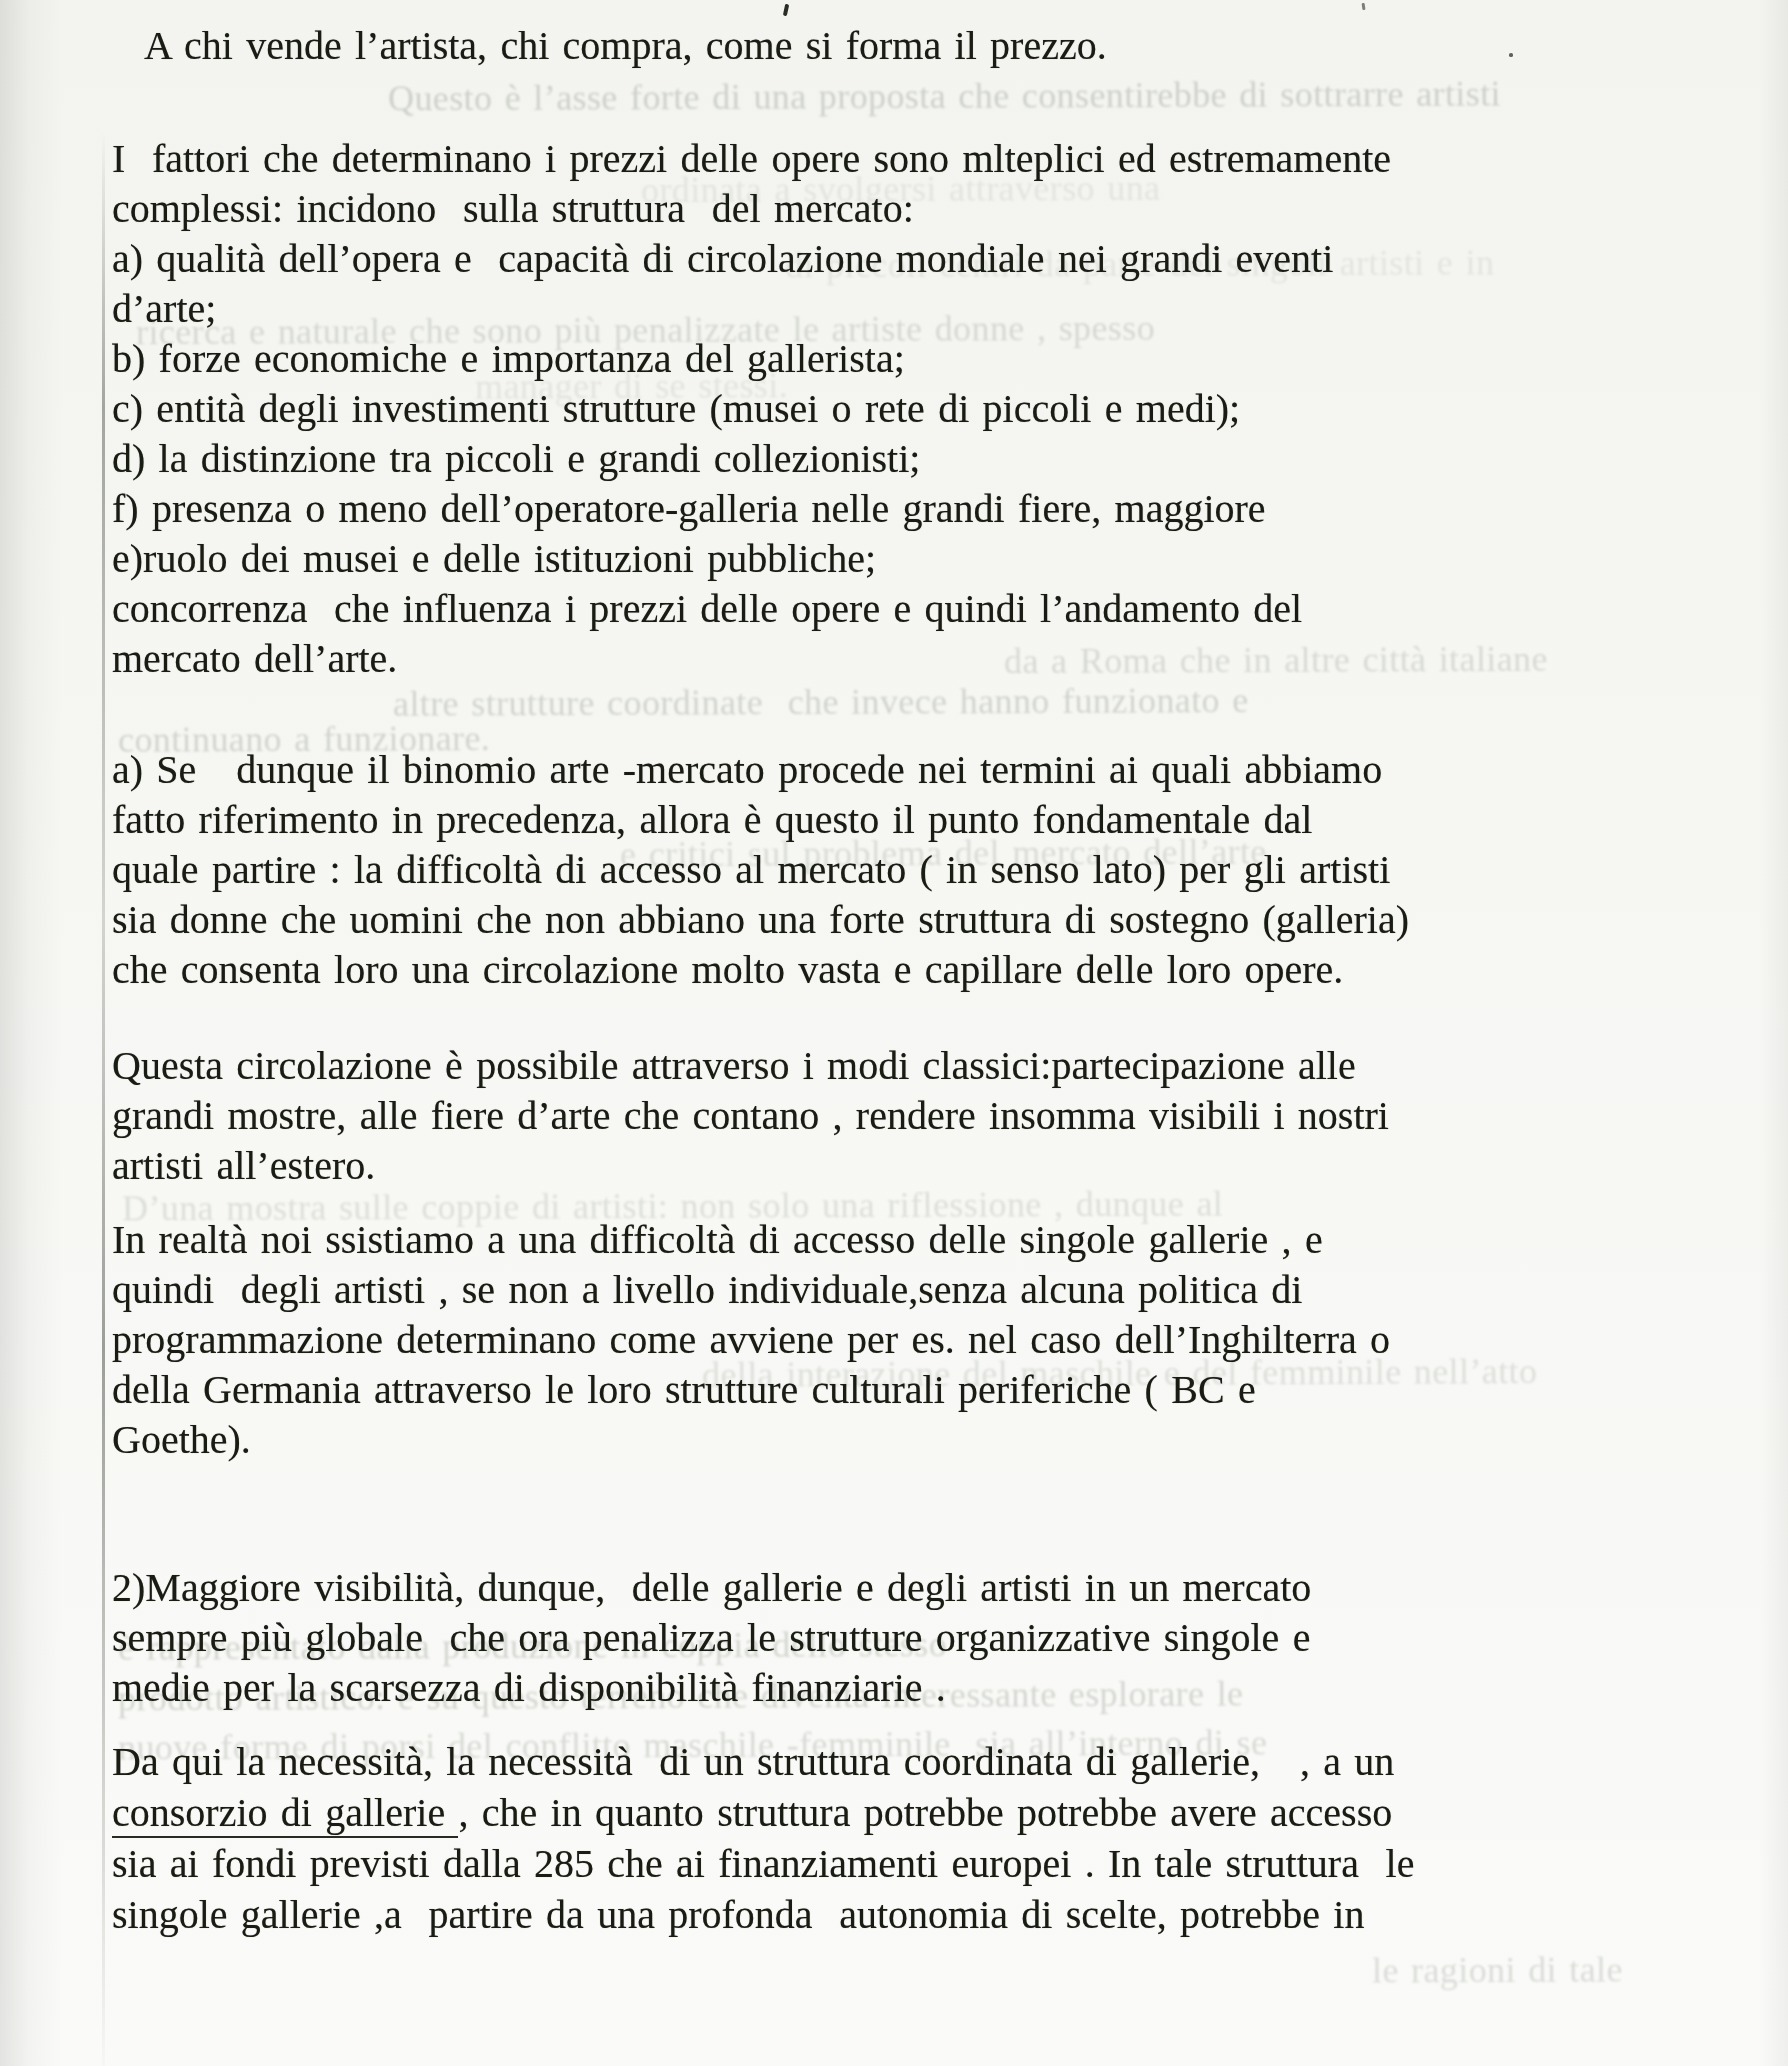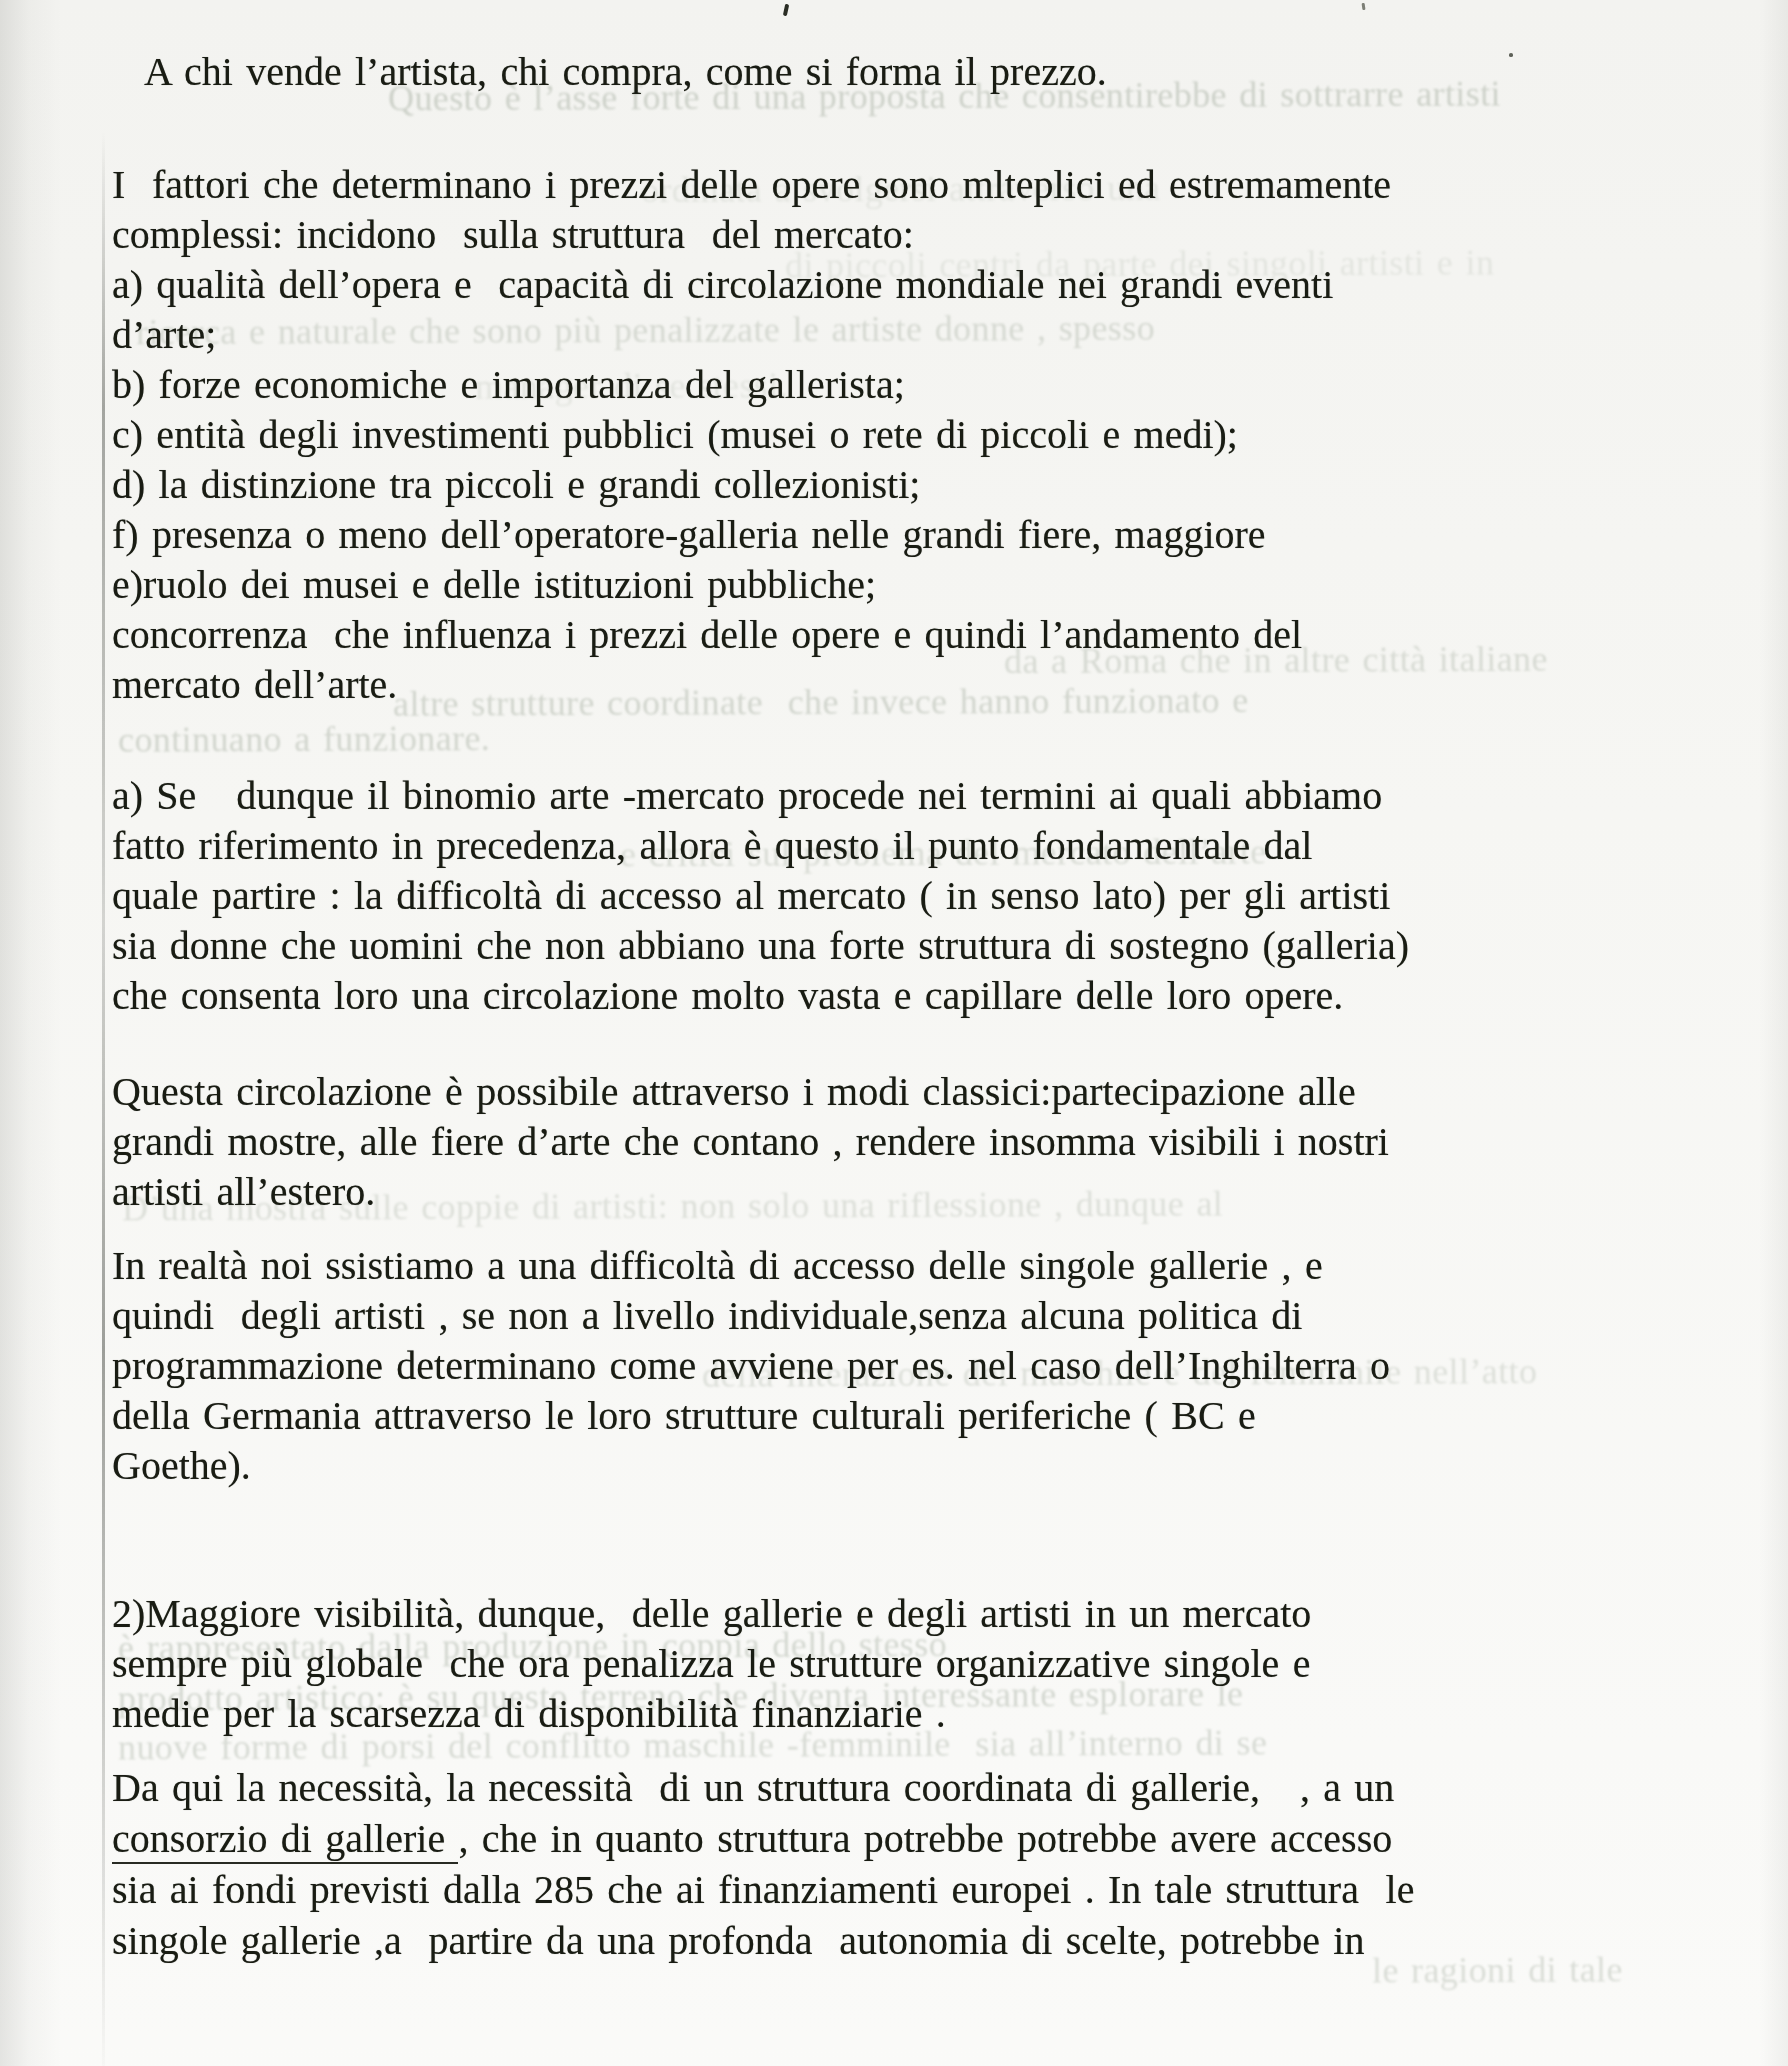--- a/index.html
+++ b/index.html
@@ -58,21 +58,21 @@
   .s3{left:1362px;top:3.3px;width:2.9px;height:6.6px;background:#4a4d41;border-radius:1.2px;transform:rotate(-8deg);opacity:.7;}
   
   .content{
     position:absolute;left:112px;top:16.5px;width:1620px;
     color:#191c13;
     font-size:40px;line-height:50px;
     word-spacing:3.3px;
     text-shadow:0 0 0.8px rgba(20,24,16,.45);
   }
   .line{white-space:pre;}
-  .title-line{padding-left:32px;line-height:58px;margin-top:26px;}
+  .title-line{padding-left:32px;line-height:58px;}
   .p-intro{margin-top:59px;}
   .p-list{margin-top:0;}
   .p-heading{margin-top:111px;}
   .p-a{margin-top:61px;}
   .p-b{margin-top:46px;}
   .p-c{margin-top:24px;}
   .p-d{margin-top:98px;}
   .p-e{margin-top:23px;line-height:51px;}
   .u{border-bottom:2.9px solid rgba(22,25,16,.92);padding-bottom:1.7px;}
 </style>
@@ -110,21 +110,21 @@
 
     <div class="para p-intro">
       <div class="line">I  fattori che determinano i prezzi delle opere sono mlteplici ed estremamente</div>
       <div class="line">complessi: incidono  sulla struttura  del mercato:</div>
     </div>
 
     <div class="para p-list">
       <div class="line">a) qualità dell’opera e  capacità di circolazione mondiale nei grandi eventi</div>
       <div class="line">d’arte;</div>
       <div class="line">b) forze economiche e importanza del gallerista;</div>
-      <div class="line">c) entità degli investimenti pubblici (musei o rete di piccoli e medi);</div>
+      <div class="line">c) entità degli investimenti strutture (musei o rete di piccoli e medi);</div>
       <div class="line">d) la distinzione tra piccoli e grandi collezionisti;</div>
       <div class="line">f) presenza o meno dell’operatore-galleria nelle grandi fiere, maggiore</div>
       <div class="line">e)ruolo dei musei e delle istituzioni pubbliche;</div>
       <div class="line">concorrenza  che influenza i prezzi delle opere e quindi l’andamento del</div>
       <div class="line">mercato dell’arte.</div>
     </div>
 
 
     <div class="para p-a">
       <div class="line">a) Se   dunque il binomio arte -mercato procede nei termini ai quali abbiamo</div>

